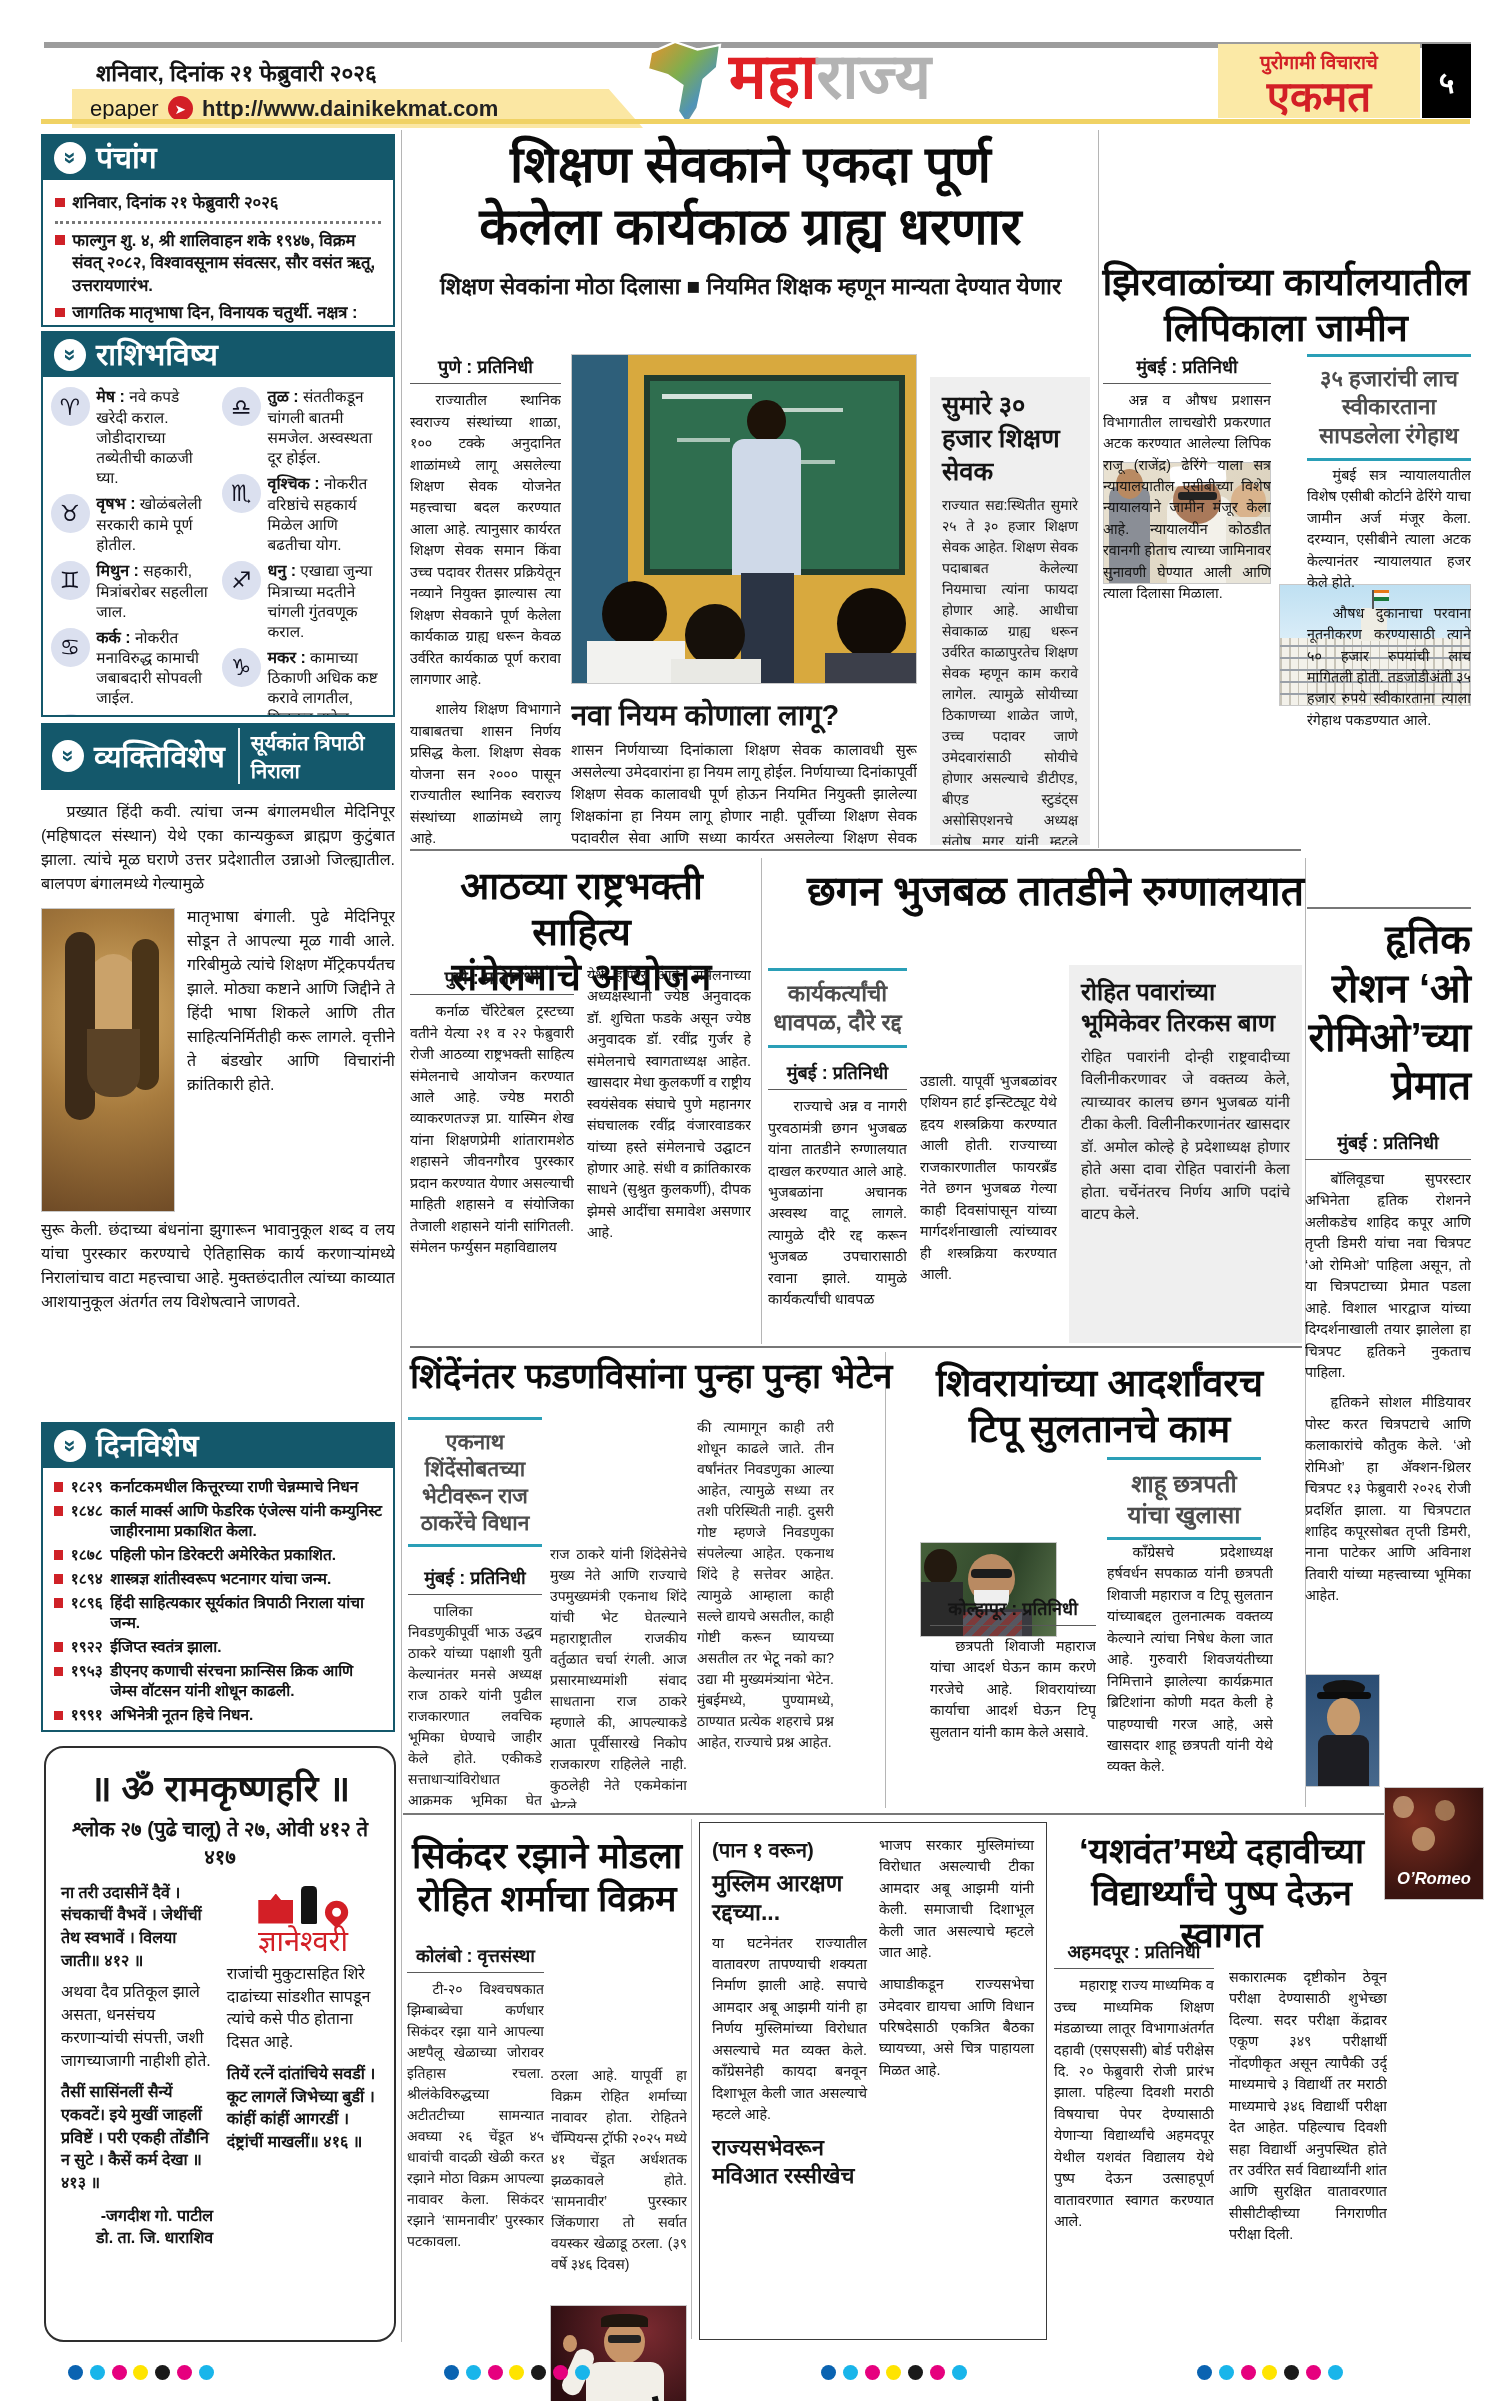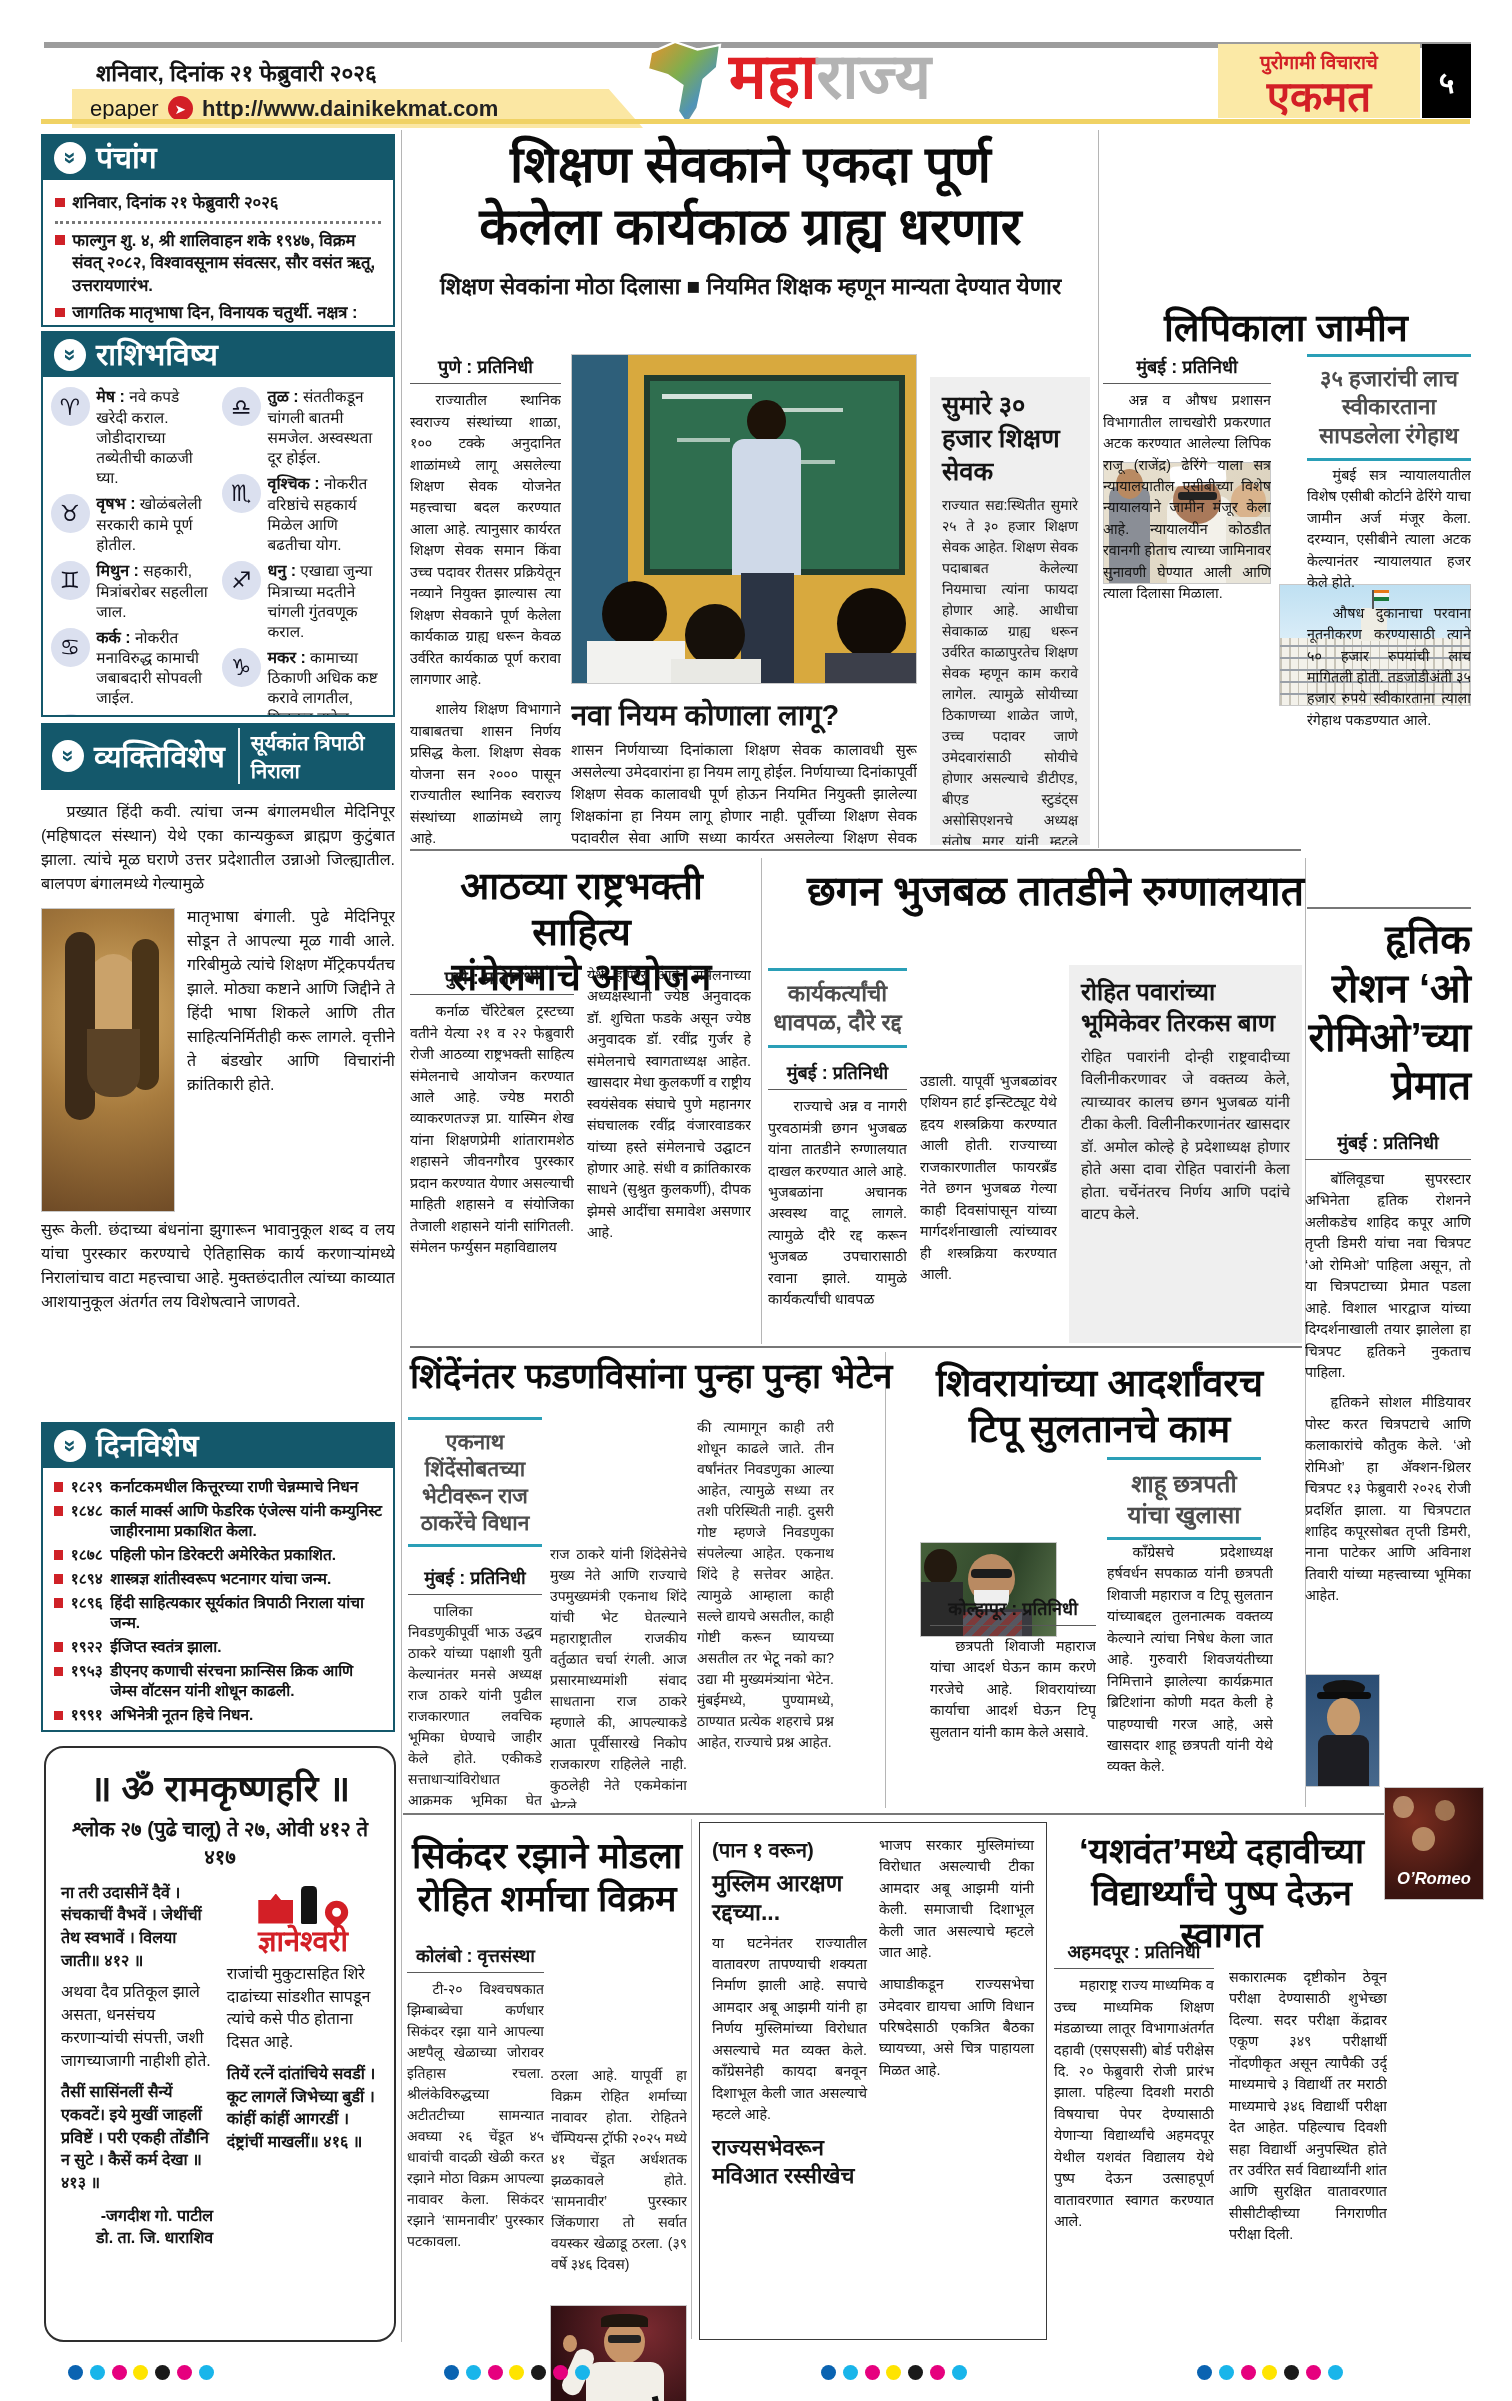--- a/index.html
+++ b/index.html
@@ -62,21 +62,21 @@
   .cursor-ic{width:25.6px;height:25.6px;border-radius:50%;background:#d31f26;color:#fff;font-size:13.6px;
              display:flex;align-items:center;justify-content:center}
   .brandbox{background:#fbe9a6;text-align:center;padding-top:4.5px;box-sizing:border-box}
   .tagline{color:#d31f26;font-size:19px;font-weight:800}
   .brand{color:#d31f26;font-size:42px;font-weight:700;line-height:1.05}
   .pgnum{background:#000;color:#fff;display:flex;align-items:center;justify-content:center;font-size:30px;font-weight:800}
   .mast-red{color:#e02025;font-weight:800}
   .mast-gray{color:#b3b3b3;font-weight:800}
   
   .dny{display:flex;flex-direction:column;align-items:center;gap:3px}
-  .dny .word{color:#d31f26;font-weight:700;font-size:29px;line-height:1}
+  .dny .word{color:#d31f26;font-weight:400;font-size:29px;line-height:1}
   .dny .icons{display:flex;align-items:flex-end;gap:7.5px;height:42px}
   .temple{width:35px;height:30px;background:#d31f26;clip-path:polygon(50% 0,65% 22%,100% 22%,100% 100%,0 100%,0 22%,35% 22%)}
   .vitthal{width:16.6px;height:38px;background:#141414;border-radius:4.5px 4.5px 1.5px 1.5px}
   .pin{width:22.6px;height:22.6px;background:#d31f26;border-radius:50% 50% 50% 0;transform:rotate(-45deg);position:relative}
   .pin:after{content:"";position:absolute;left:6.8px;top:6.8px;width:9px;height:9px;border-radius:50%;background:#fff}
   .regs{position:absolute;display:flex;gap:6.8px}
   .dot{width:15px;height:15px;border-radius:50%}
 </style>
 </head>
 <body>
@@ -353,21 +353,21 @@
 <div class="abs ph" style="left:1279px;top:132px;width:192px;height:122px;background:linear-gradient(#bfe0f2,#e8f4fb 70%)">
   <div class="shape" style="left:0;top:53px;width:192px;height:69px;background:#f3f1ea;
        background-image:repeating-linear-gradient(0deg,#9aa0a8 0 2.3px,transparent 2.3px 12px),repeating-linear-gradient(90deg,#c8c4b8 0 1.5px,transparent 1.5px 9px)"></div>
   <div class="shape" style="left:81px;top:22.6px;width:25.6px;height:33px;background:#efede4"></div>
   <div class="shape" style="left:92px;top:4.5px;width:2.3px;height:19.6px;background:#555"></div>
   <div class="shape" style="left:94px;top:4.5px;width:15px;height:3.8px;background:#e77817"></div>
   <div class="shape" style="left:94px;top:8.3px;width:15px;height:3.8px;background:#f5f5f5"></div>
   <div class="shape" style="left:94px;top:12px;width:15px;height:3.8px;background:#1a7a3a"></div>
 </div>
 <div class="abs" style="left:1101px;top:260px;width:370px">
-  <div class="h-lg"><br><span>लिपिकाला जामीन</span></div>
+  <div class="h-lg"><span>झिरवाळांच्या कार्यालयातील</span><br><span>लिपिकाला जामीन</span></div>
 </div>
 <div class="abs ov" style="left:1103px;top:354px;width:168px;height:493px">
   <div class="byline">मुंबई : प्रतिनिधी</div>
   <div class="txt">
       <p>अन्न व औषध प्रशासन विभागातील लाचखोरी प्रकरणात अटक करण्यात आलेल्या लिपिक राजू (राजेंद्र) ढेरिंगे याला सत्र न्यायालयातील एसीबीच्या विशेष न्यायालयाने जामीन मंजूर केला आहे. न्यायालयीन कोठडीत रवानगी होताच त्याच्या जामिनावर सुनावणी घेण्यात आली आणि त्याला दिलासा मिळाला.</p>
     </div>
 </div>
 <div class="abs" style="left:1307px;top:354px;width:164px">
   <div class="box-sub" style="font-size:22px">३५ हजारांची लाच स्वीकारताना सापडलेला रंगेहाथ</div>
 </div>

